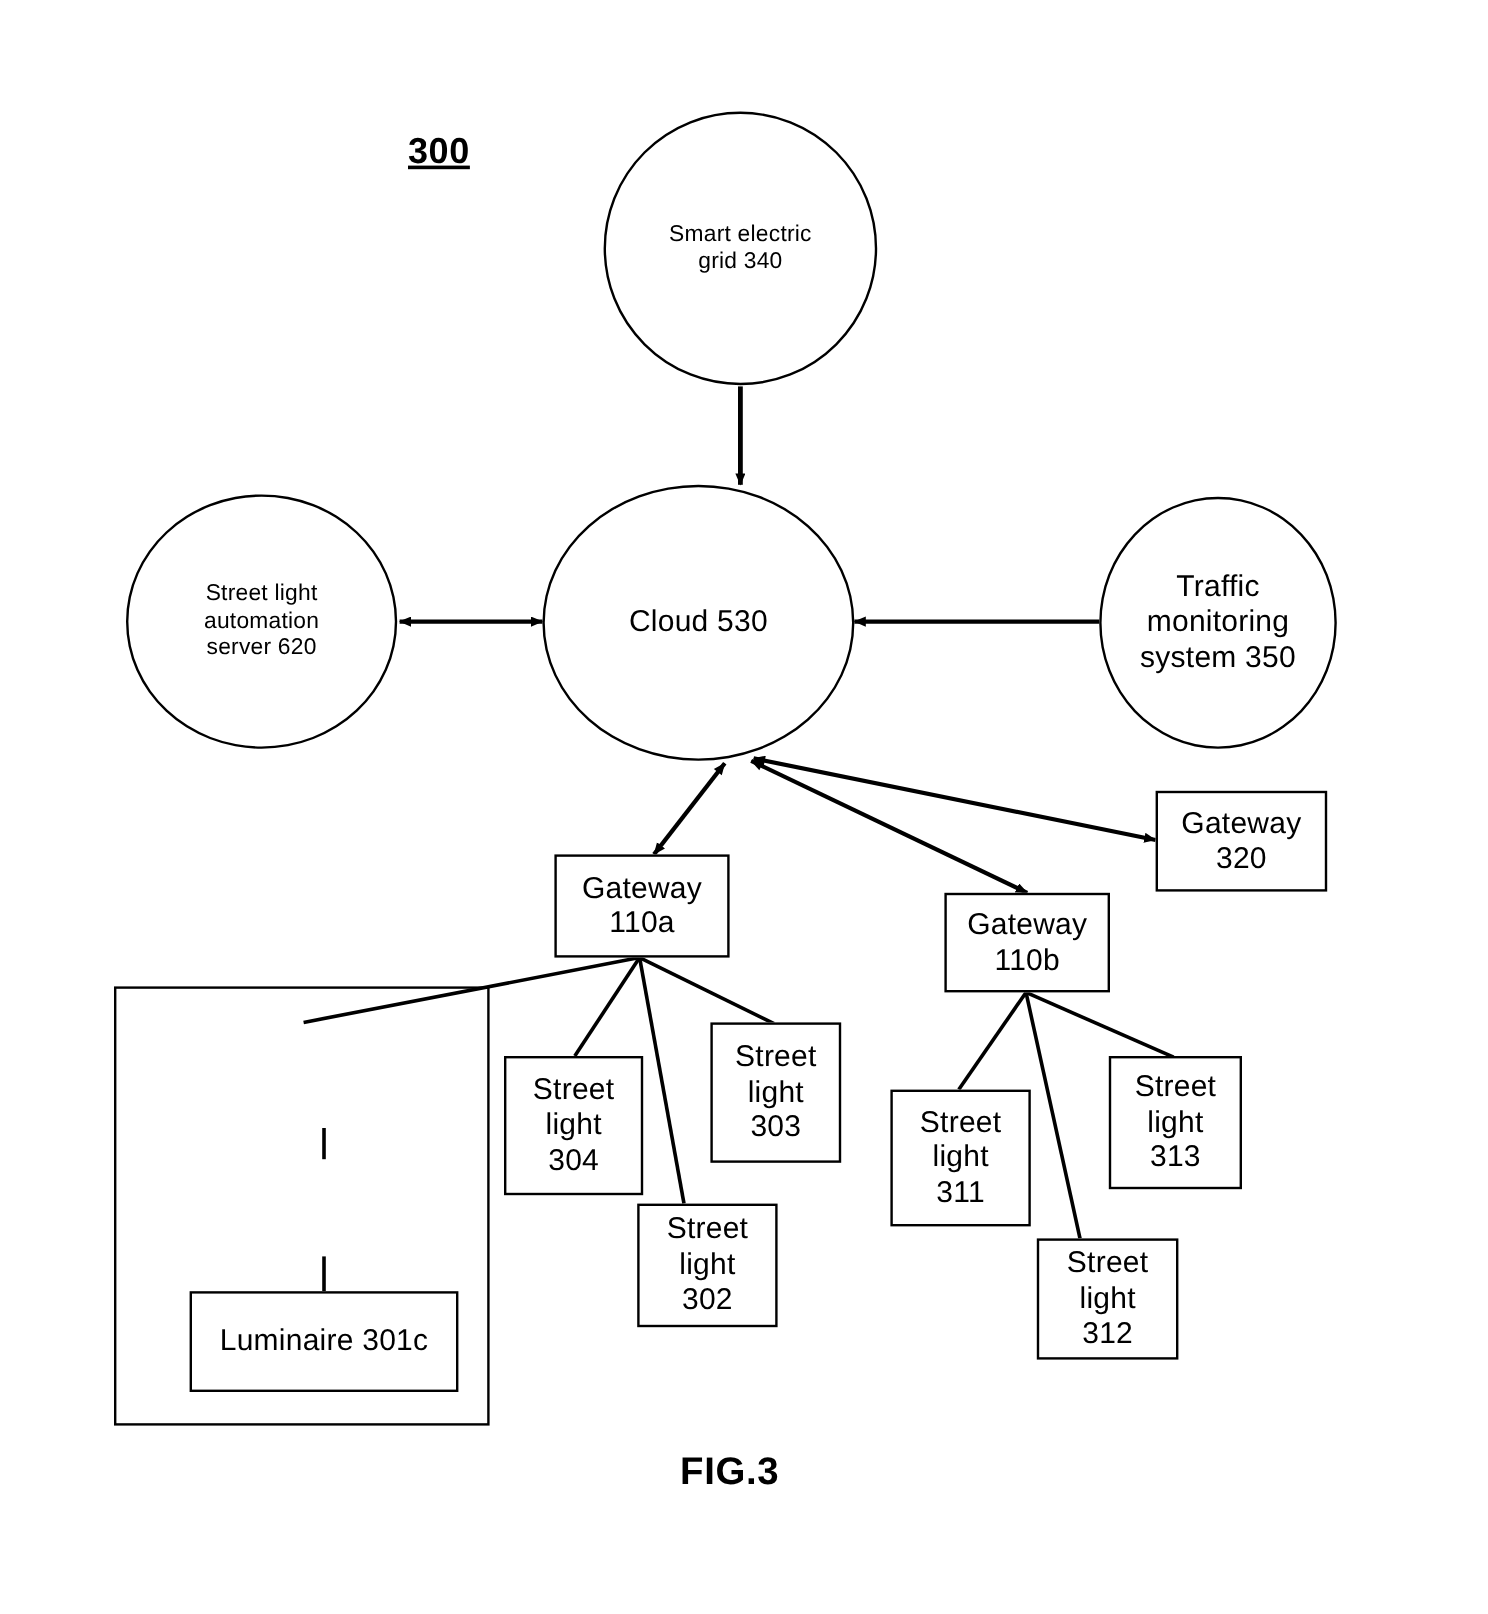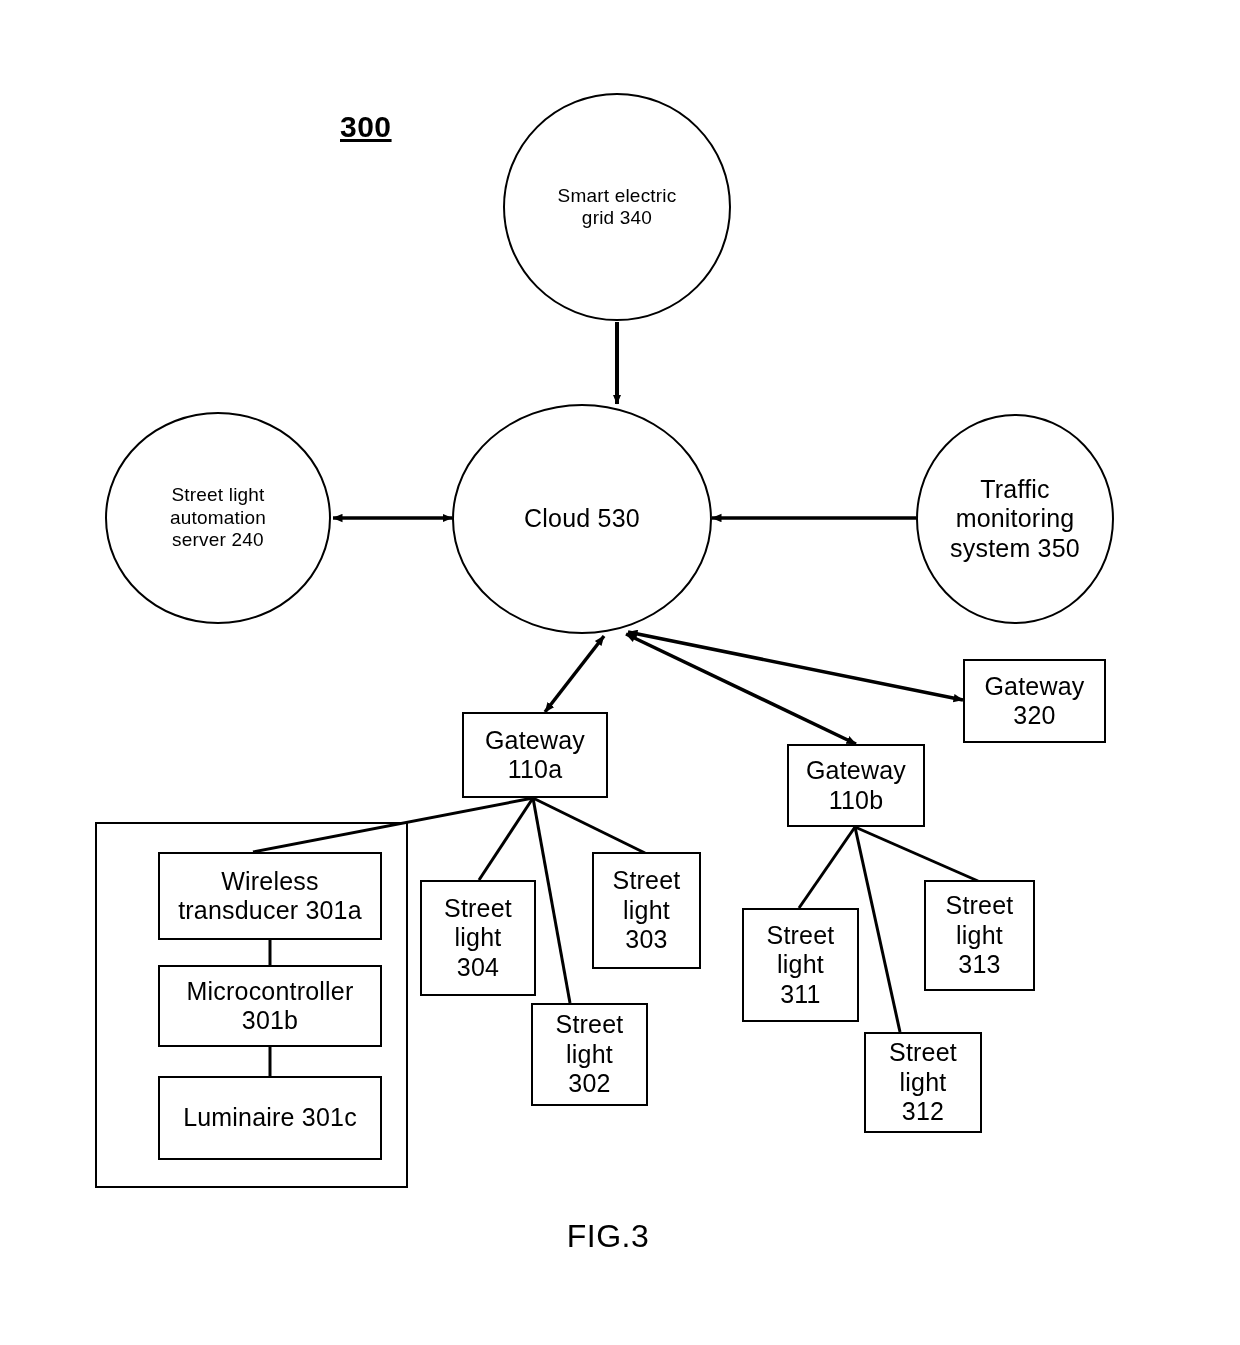--- a/index.html
+++ b/index.html
@@ -68,26 +68,25 @@
   #figure-number {
     position: absolute;
     font-size: 30px;
     font-weight: bold;
     text-decoration: underline;
     letter-spacing: 0.5px;
   }
   #figure-caption {
     position: absolute;
     font-size: 32px;
-    font-weight: normal;
+    font-weight: bold;
     letter-spacing: 0.5px;
     width: 100%;
     text-align: center;
     left: 0;
-    margin-top: 10px;
   }
 </style>
 </head>
 <body>
 
 <div id="figure-root">
 
   <svg id="edge-layer" viewBox="0 0 1240 1345" width="1240" height="1345" xmlns="http://www.w3.org/2000/svg">
     <defs>
       <marker id="arrow-end" markerWidth="11" markerHeight="11" refX="9.5" refY="4.2" orient="auto" markerUnits="userSpaceOnUse">
@@ -132,21 +131,21 @@
   <div id="figure-number" style="left:340px; top:110px;">300</div>
 
   <div class="node circle-node" style="left:503px; top:93px; width:228px; height:228px;">
     <span class="node-text">Smart electric
 grid  340</span>
   </div>
 
   <div class="node circle-node" style="left:105px; top:412px; width:226px; height:212px;">
     <span class="node-text">Street light
 automation
-server  240</span>
+server  620</span>
   </div>
 
   <div class="node ellipse-node" style="left:452px; top:404px; width:260px; height:230px;">
     <span class="node-text">Cloud  530</span>
   </div>
 
   <div class="node ellipse-node" style="left:916px; top:414px; width:198px; height:210px;">
     <span class="node-text">Traffic
 monitoring
 system  350</span>
@@ -164,29 +163,21 @@
 
   <div class="node box-node" style="left:963px; top:659px; width:143px; height:84px;">
     <span class="node-text">Gateway
 320</span>
   </div>
 
   <div class="node container-box" style="left:95px; top:822px; width:313px; height:366px;">
     
   </div>
 
-  <div class="node inner-box" style="left:158px; top:852px; width:224px; height:88px;">
-    <span class="node-text">Wireless
-transducer 301a</span>
-  </div>
-
-  <div class="node inner-box" style="left:158px; top:965px; width:224px; height:82px;">
-    <span class="node-text">Microcontroller
-301b</span>
-  </div>
+
 
   <div class="node inner-box" style="left:158px; top:1076px; width:224px; height:84px;">
     <span class="node-text">Luminaire  301c</span>
   </div>
 
   <div class="node box-node" style="left:420px; top:880px; width:116px; height:116px;">
     <span class="node-text">Street
 light
 304</span>
   </div>

